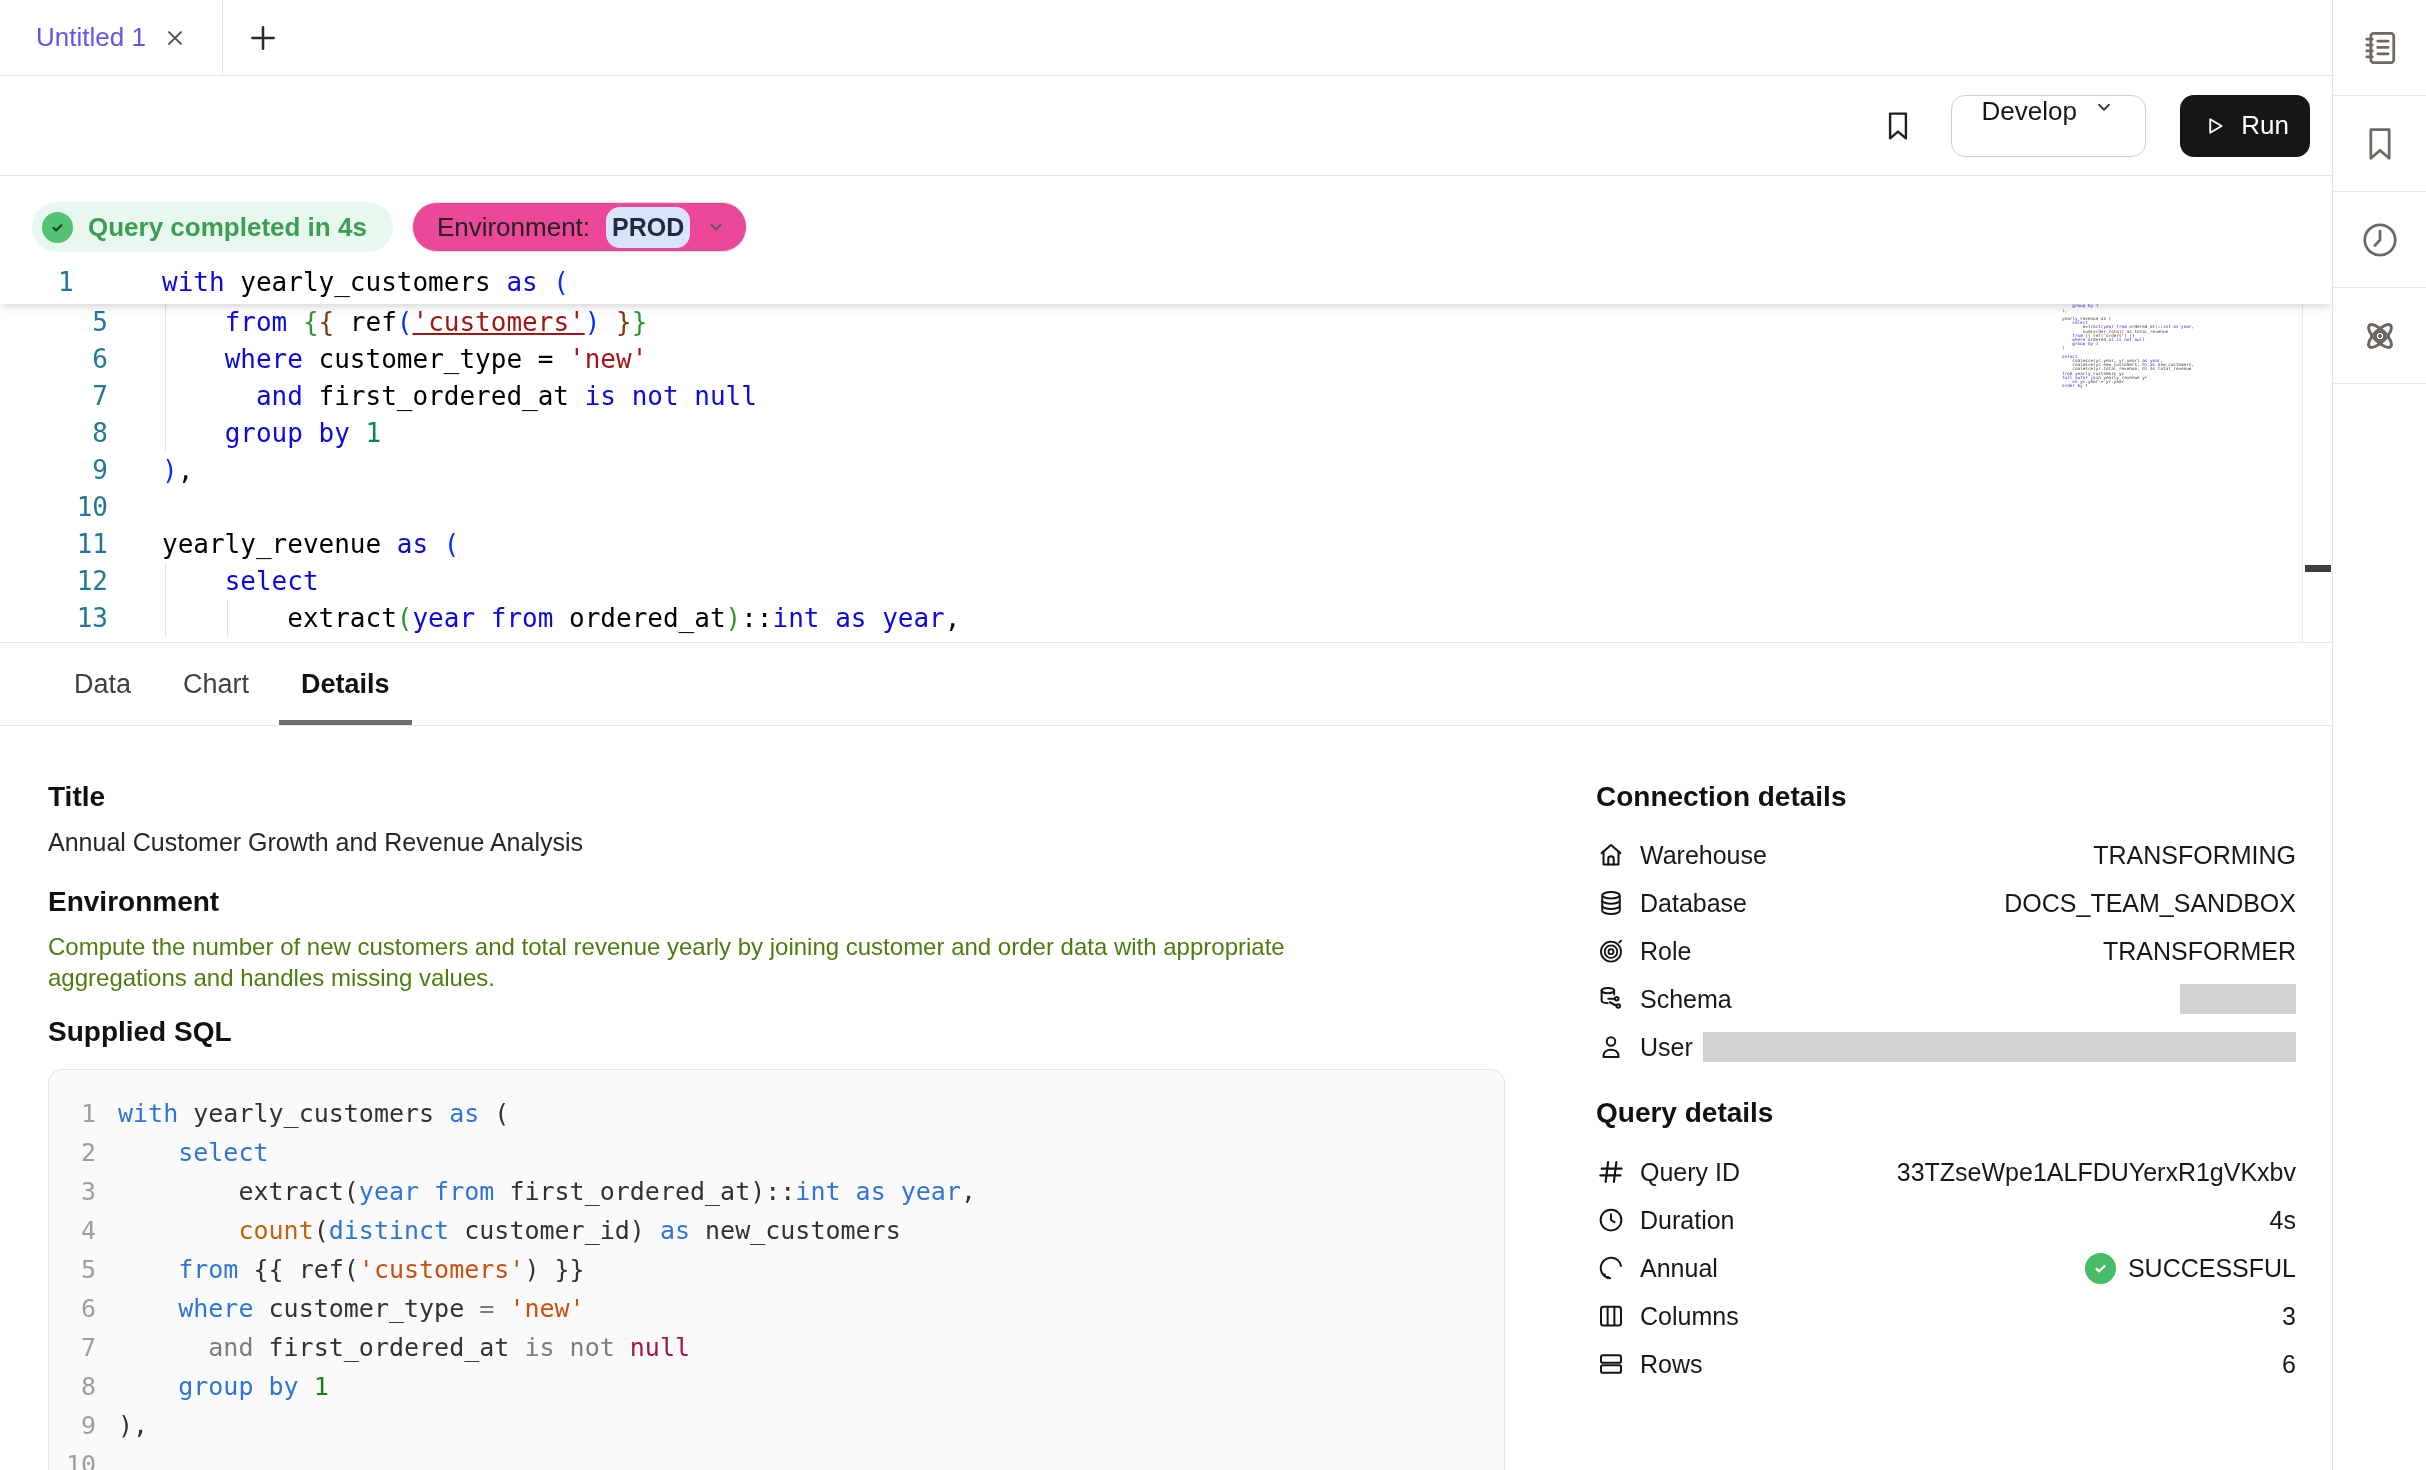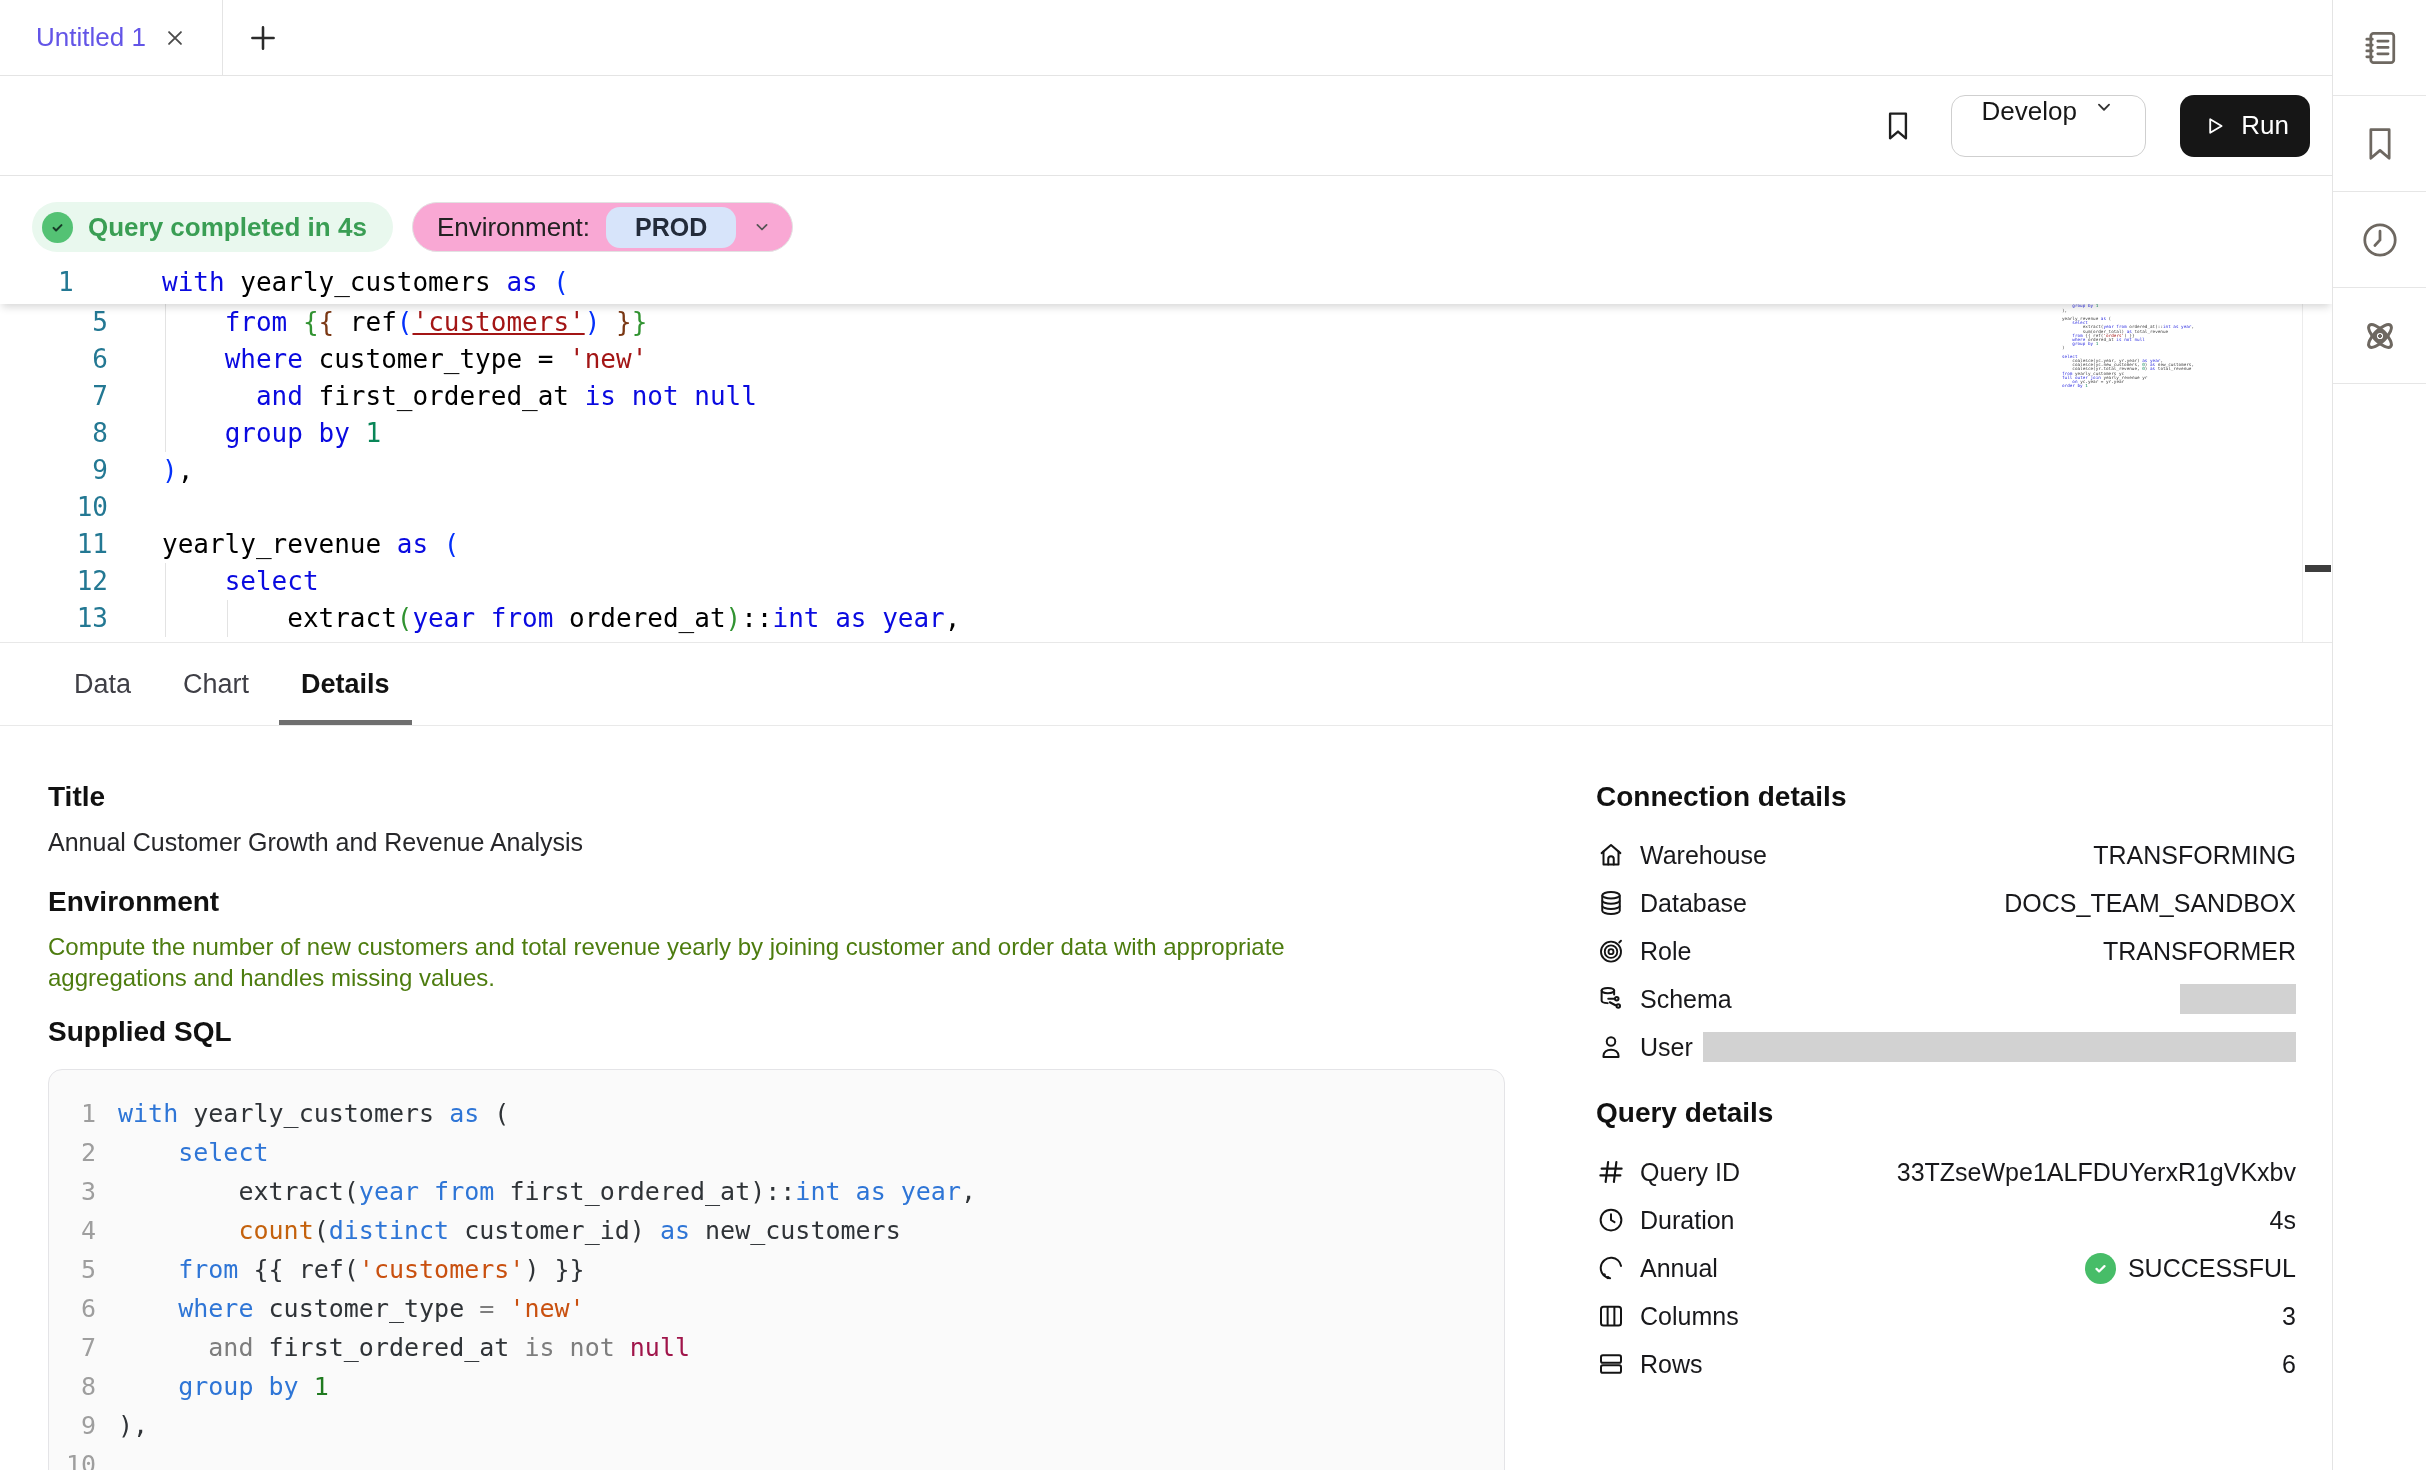--- a/index.html
+++ b/index.html
@@ -22,23 +22,23 @@
   .btn-develop svg { width:22px; height:22px; color:#333; }
   .btn-run { height:62px; width:130px; border:none; border-radius:14px; background:var(--run-button-bg,#161616); color:#fff; display:flex; align-items:center; justify-content:center; gap:14px; font-size:26px; font-weight:500; cursor:pointer; }
   .btn-run svg { width:26px; height:26px; }
 
   
   .statusrow { display:flex; align-items:center; gap:19px; margin:26px 0 0 32px; }
   .pill-status { height:50px; border-radius:25px; background:var(--status-green-bg,#e9f8ee); display:flex; align-items:center; gap:15px; padding:0 26px 0 10px; }
   .pill-status .ck { width:31px; height:31px; border-radius:50%; background:var(--status-green-circle,#54c274); display:flex; align-items:center; justify-content:center; }
   .pill-status .ck svg { width:19px; height:19px; color:#173a27; }
   .pill-status .txt { color:var(--status-green-text,#3a9e54); font-size:26px; font-weight:600; }
-  .pill-env { height:50px; border:1.5px solid #e2e2e2; border-radius:25px; background:#f9a8d4; display:flex; align-items:center; gap:16px; padding:0 20px 0 24px; }
+  .pill-env { height:50px; border:1.5px solid #e2e2e2; border-radius:25px; background:#ec4899; display:flex; align-items:center; gap:16px; padding:0 20px 0 24px; }
   .pill-env .lbl { font-size:26px; color:#222; }
-  .chip-prod { background:var(--prod-chip-bg,#d7e4fa); color:#232b3a; font-size:25px; font-weight:600; border-radius:14px; padding:6px 29px; }
+  .chip-prod { background:var(--prod-chip-bg,#d7e4fa); color:#232b3a; font-size:25px; font-weight:600; border-radius:14px; padding:6px 6px; }
   .pill-env svg { width:20px; height:20px; color:#555; }
 
   
   .editor { position:relative; margin-top:10px; height:381px; border-bottom:1px solid #e8e8e8; font-family:"DejaVu Sans Mono", monospace; font-size:26px; overflow:hidden; }
   .code-row { display:flex; height:37px; line-height:37px; white-space:pre; }
   .ed-gutter { width:108px; flex:0 0 108px; text-align:right; color:#237893; }
   .ed-code { padding-left:54px; }
   .sticky { position:relative; z-index:2; background:#fff; height:42px; box-shadow:0 5px 8px -2px rgba(0,0,0,0.16); }
   .sticky .code-row { height:42px; line-height:40px; }
   .sticky .ed-gutter { text-align:left; padding-left:58px; }

